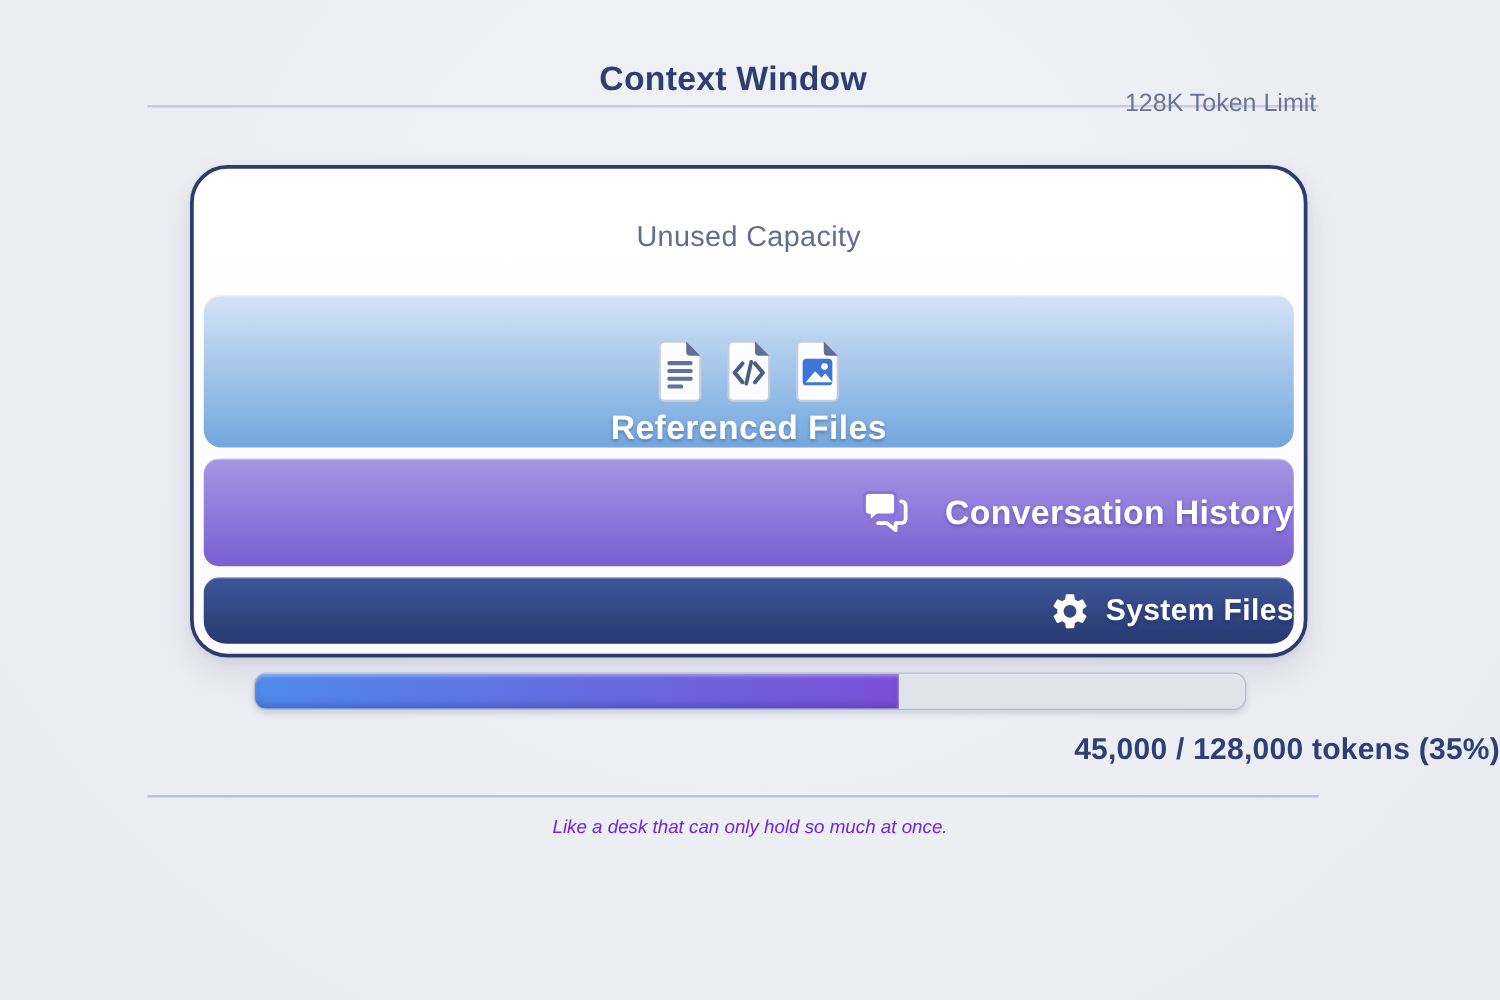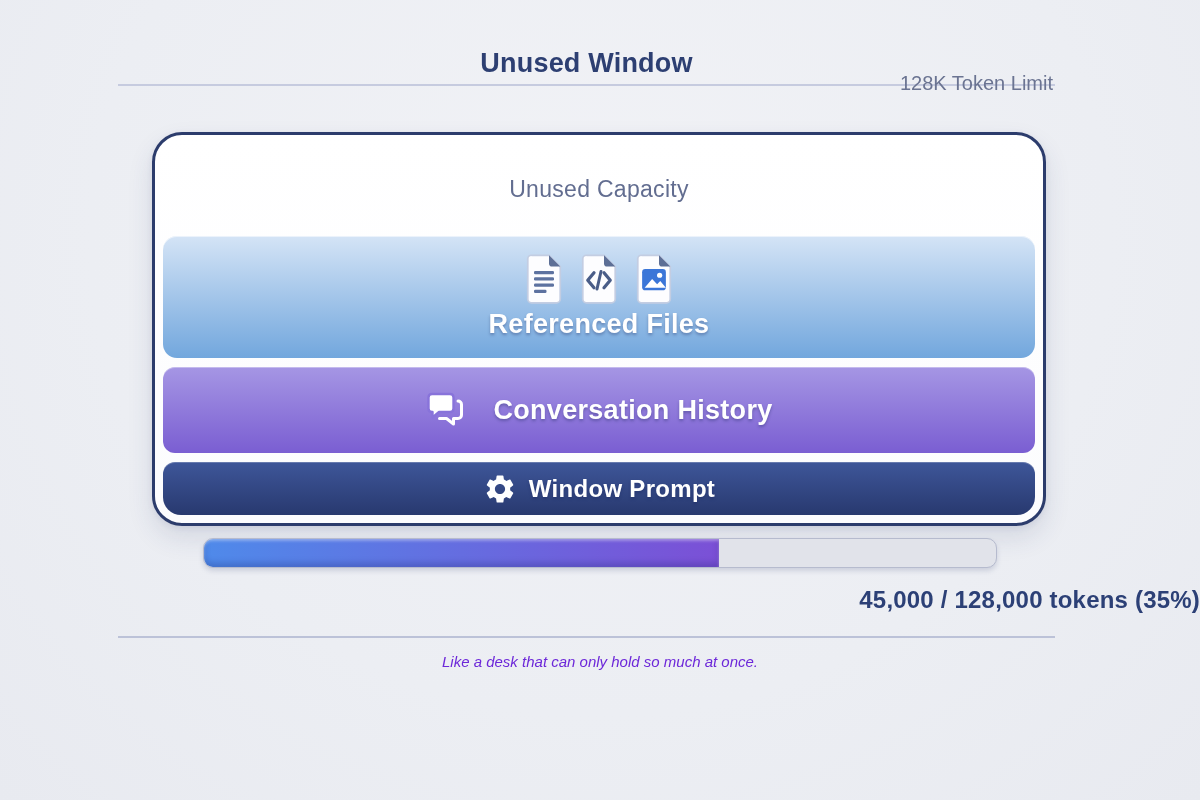--- a/index.html
+++ b/index.html
@@ -40,21 +40,21 @@
     margin-top: 29px;
   }
   .unused-area {
     flex: 1 1 auto;
     display: flex; align-items: center; justify-content: center;
   }
   .unused-label { font-size: 23px; color: #626d90; letter-spacing: 0.3px; }
 
   .section {
     width: 100%;
-    display: flex; align-items: center; justify-content: center;
+    display: flex; align-items: center; justify-content: flex-end;
     color: #ffffff;
   }
   .section-label {
     font-weight: bold;
     text-shadow: 0 2px 3px rgba(25,35,90,0.35);
     letter-spacing: 0.3px;
     white-space: nowrap;
   }
   .section-files {
     height: 122px;
@@ -110,21 +110,21 @@
   .caption {
     position: absolute; left: 0; right: 0; top: 653px;
     text-align: center;
     font-size: 15px; font-style: italic; color: #6d28d9;
   }
 </style>
 </head>
 <body>
 
 <div class="header">
-  <div class="header-title">Unused Window</div>
+  <div class="header-title">Context Window</div>
   <div class="header-limit">128K Token Limit</div>
 </div>
 
 <div class="context-box">
 
   <div class="unused-area">
     <span class="unused-label">Unused Capacity</span>
   </div>
 
   <div class="section section-files" style="background: linear-gradient(rgb(212, 228, 246) 0%, rgb(114, 167, 221) 100%);">
@@ -170,21 +170,21 @@
     </span>
     <span class="section-label">Conversation History</span>
   </div>
 
   <div class="section section-system" style="background: linear-gradient(rgb(62, 86, 153) 0%, rgb(40, 57, 111) 100%);">
     <span class="icon">
       <svg width="34" height="34" viewBox="0 0 24 24">
         <path fill="#ffffff" d="M19.14,12.94c0.04-0.3,0.06-0.61,0.06-0.94c0-0.32-0.02-0.64-0.07-0.94l2.03-1.58c0.18-0.14,0.23-0.41,0.12-0.61 l-1.92-3.32c-0.12-0.22-0.37-0.29-0.59-0.22l-2.39,0.96c-0.5-0.38-1.03-0.7-1.62-0.94L14.4,2.81c-0.04-0.24-0.24-0.41-0.48-0.41 h-3.84c-0.24,0-0.43,0.17-0.47,0.41L9.25,5.35C8.66,5.59,8.12,5.92,7.63,6.29L5.24,5.33c-0.22-0.08-0.47,0-0.59,0.22L2.74,8.87 C2.62,9.08,2.66,9.34,2.86,9.48l2.03,1.58C4.84,11.36,4.8,11.69,4.8,12s0.02,0.64,0.07,0.94l-2.03,1.58 c-0.18,0.14-0.23,0.41-0.12,0.61l1.92,3.32c0.12,0.22,0.37,0.29,0.59,0.22l2.39-0.96c0.5,0.38,1.03,0.7,1.62,0.94l0.36,2.54 c0.05,0.24,0.24,0.41,0.48,0.41h3.84c0.24,0,0.44-0.17,0.47-0.41l0.36-2.54c0.59-0.24,1.13-0.56,1.62-0.94l2.39,0.96 c0.22,0.08,0.47,0,0.59-0.22l1.92-3.32c0.12-0.22,0.07-0.47-0.12-0.61L19.14,12.94z M12,15.6c-1.98,0-3.6-1.62-3.6-3.6 s1.62-3.6,3.6-3.6s3.6,1.62,3.6,3.6S13.98,15.6,12,15.6z"></path>
       </svg>
     </span>
-    <span class="section-label">Window Prompt</span>
+    <span class="section-label">System Files</span>
   </div>
 
 </div>
 
 <div class="usage-bar">
   <div class="usage-bar-fill" style="width: 65%; background: linear-gradient(90deg, rgb(79, 138, 234) 0%, rgb(123, 80, 214) 100%);"></div>
 </div>
 <div class="usage-label">45,000 / 128,000 tokens (35%)</div>
 
 <div class="footer-divider"></div>

